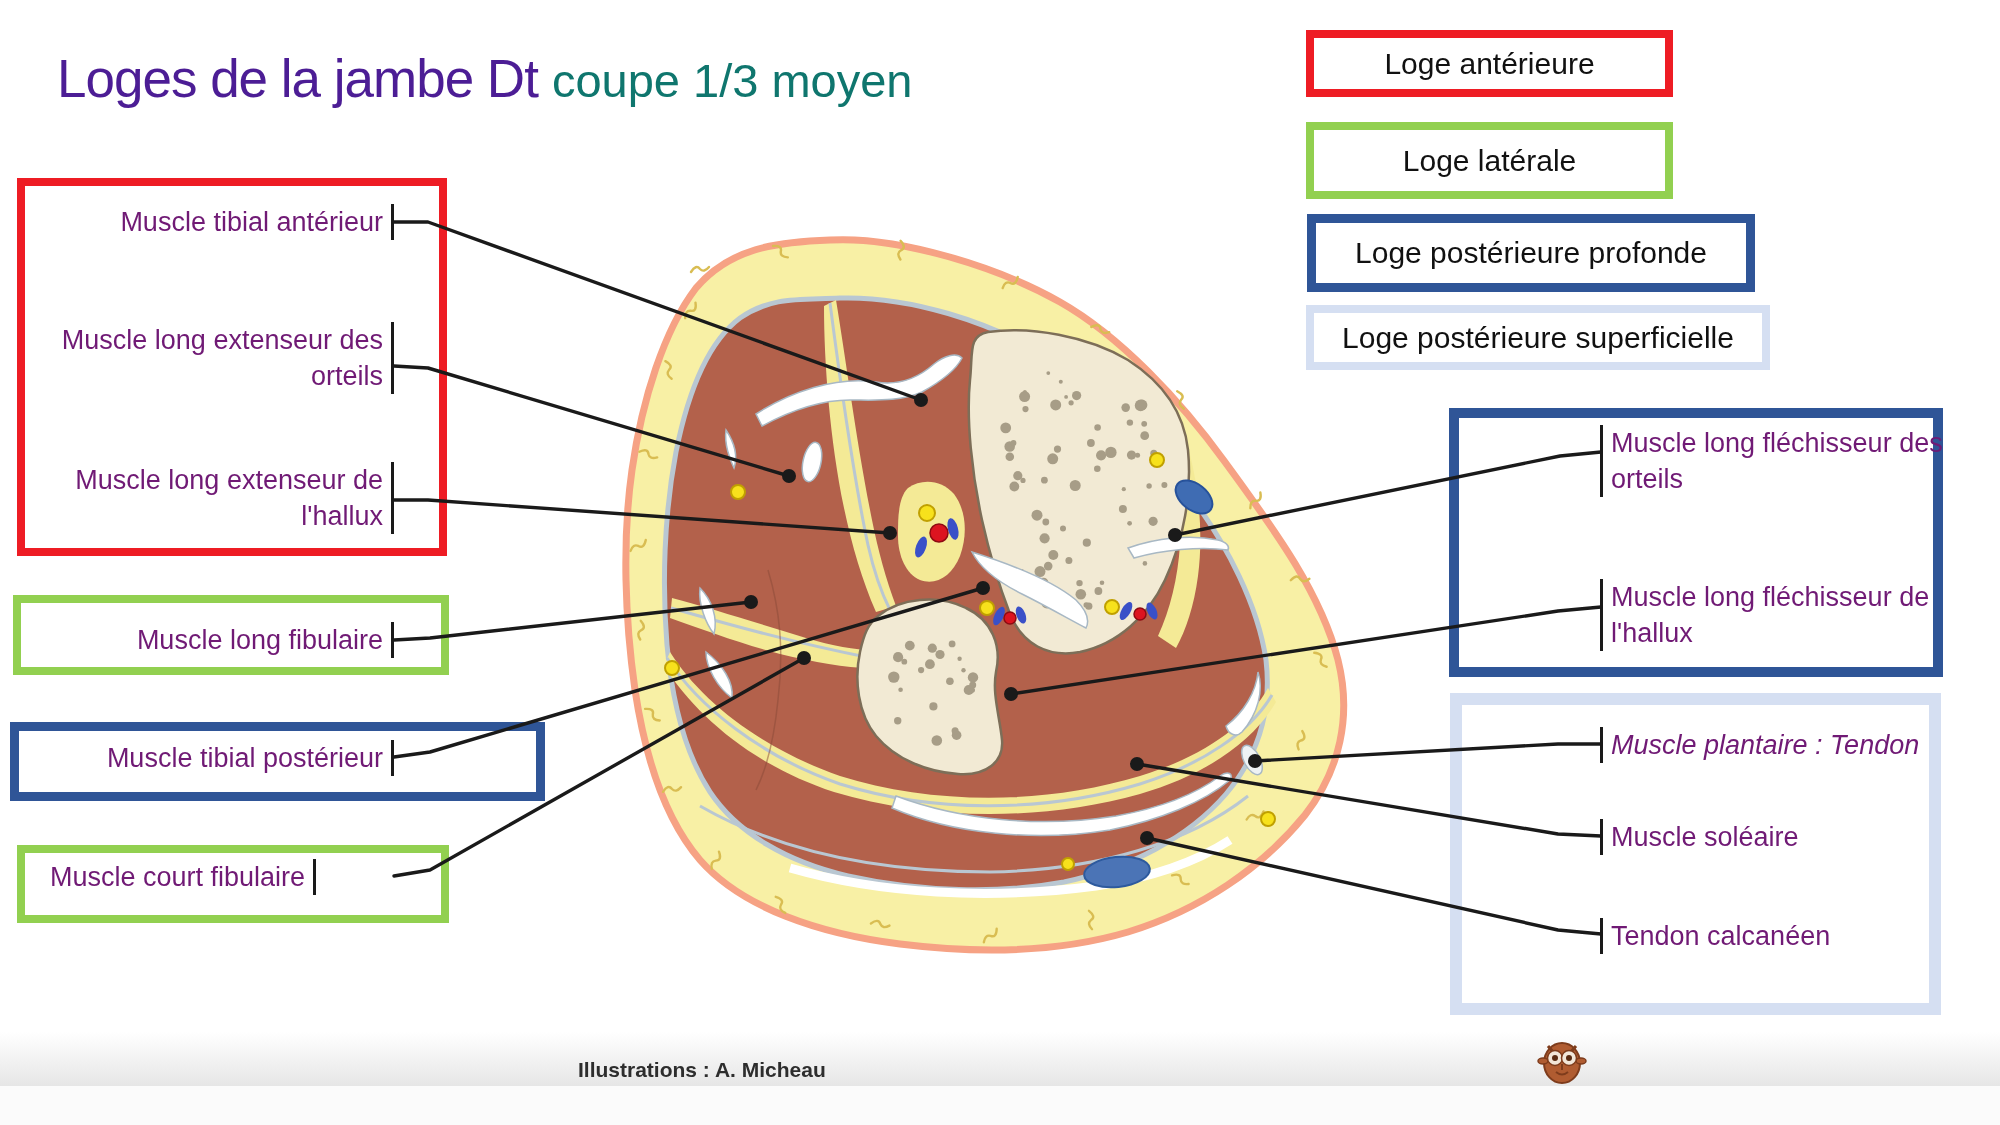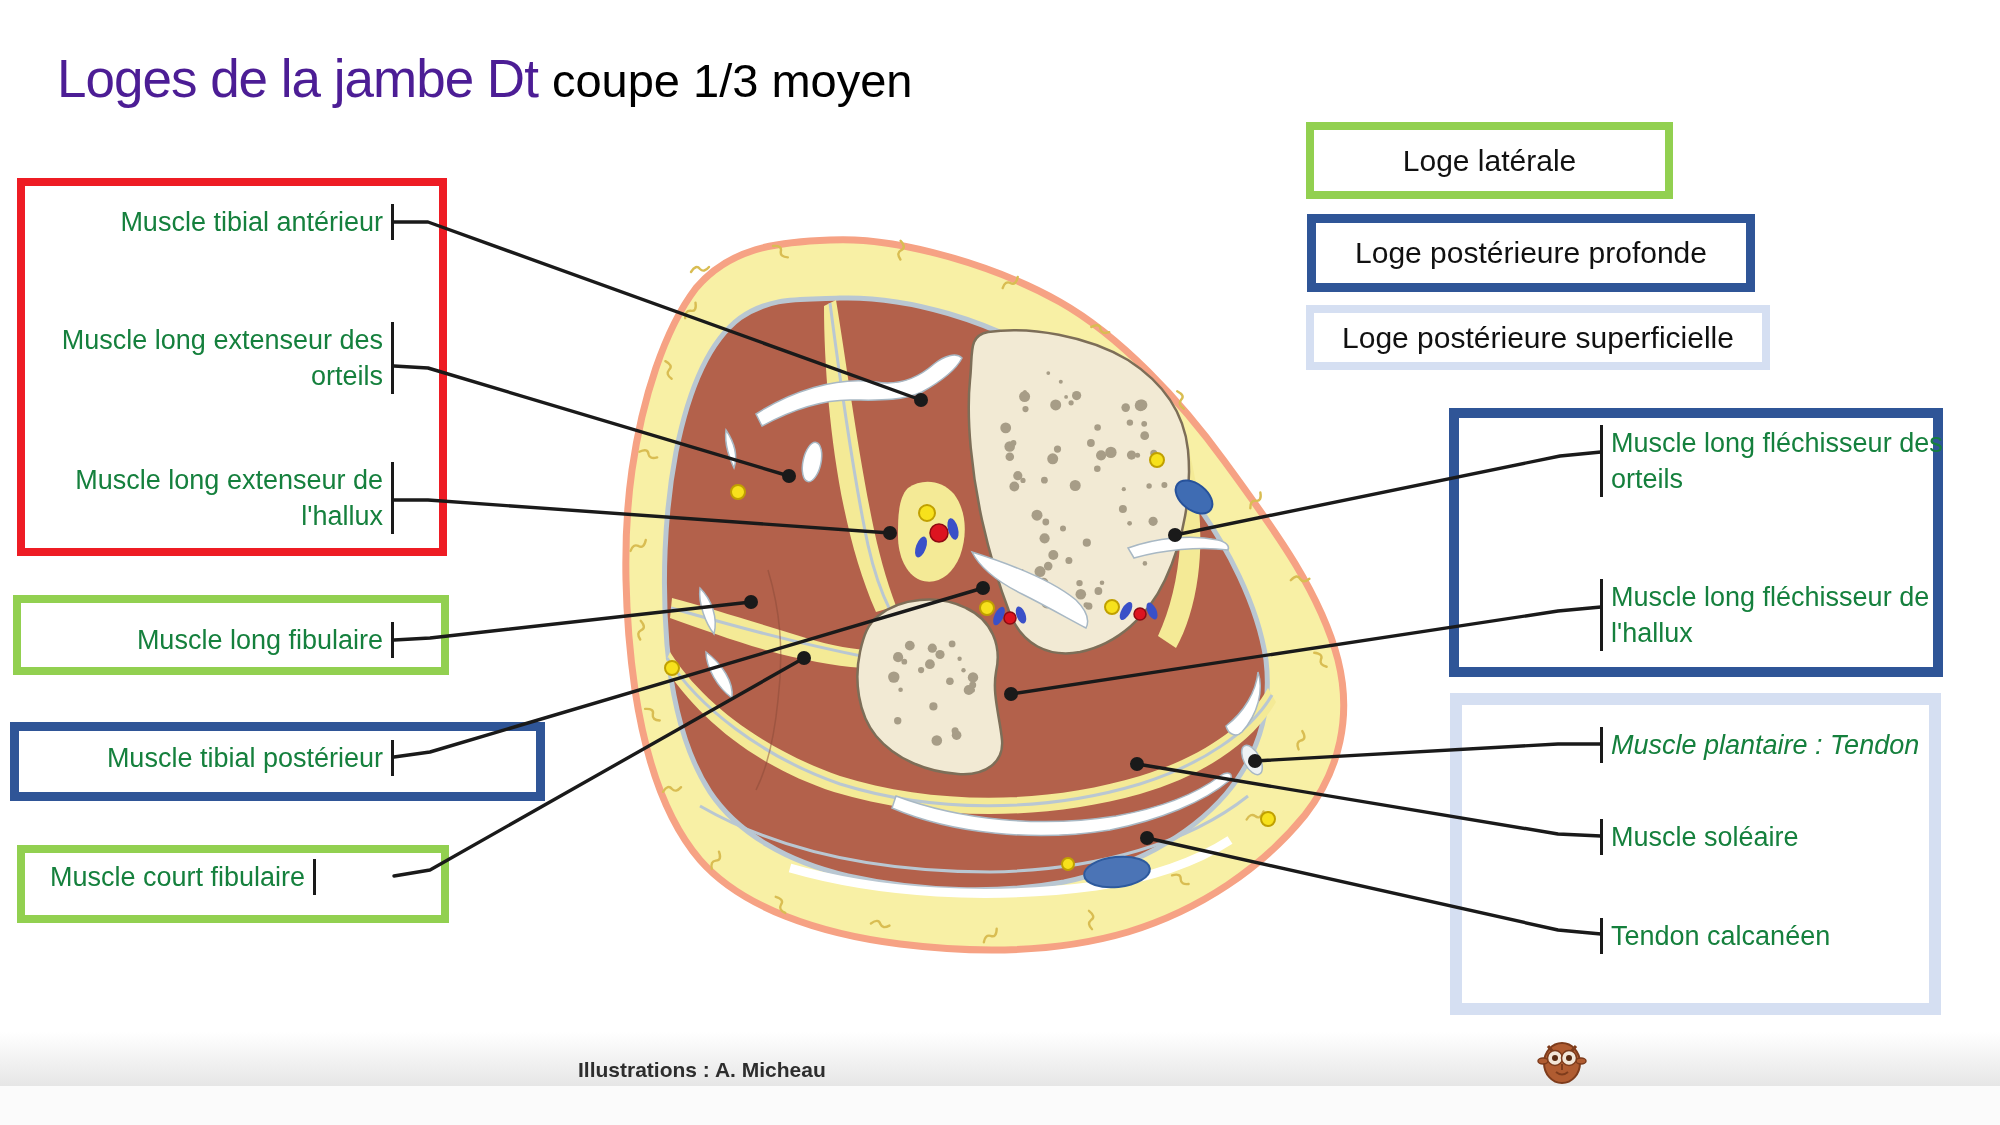--- a/index.html
+++ b/index.html
@@ -3,33 +3,33 @@
 <meta charset="utf-8">
 <style>
   html,body{margin:0;padding:0;background:#ffffff;}
   .canvas{
     position:relative; width:2000px; height:1125px; overflow:hidden;
     background:#ffffff; font-family:"Liberation Sans", sans-serif; color:#1d1d1d;
   }
   
   .title{position:absolute; left:25px; top:48px; white-space:nowrap;}
   .title .main{font-size:53px; font-weight:300; letter-spacing:-1px; color:#4c1d95;margin-left:32px;}
-  .title .sub{font-size:47px; font-weight:300; color:#000000; margin-left:14px;}
+  .title .sub{font-size:47px; font-weight:300; color:#0f766e; margin-left:14px;}
   
   .box{position:absolute; box-sizing:border-box; background:#ffffff;}
   .b-red{border:8px solid #ee1c24;}
   .b-green{border:8px solid #92d050;}
   .b-blue{border:9px solid #2f5597;}
   .b-lblue{border:12px solid #d5dff2;}
   
   .legend-item{display:flex; align-items:center; justify-content:center;
     font-size:30px; color:#111;}
   
   .lbl{position:absolute; display:flex; align-items:stretch;
-    font-size:27px; line-height:36px; color:#15803d; white-space:pre-line;}
+    font-size:27px; line-height:36px; color:#701a75; white-space:pre-line;}
   .lbl .txt{display:block;}
   .lbl.align-r .txt{text-align:right;}
   .lbl.align-l .txt{text-align:left;}
   .tick{width:3px; background:#1a1a1a; align-self:stretch;}
   .lbl.align-r .tick{margin-left:8px;}
   .lbl.align-l .tick{margin-right:8px;}
   
   .overlay{position:absolute; left:0; top:0; width:2000px; height:1125px;
     pointer-events:none;}
   
@@ -42,20 +42,23 @@
 </style>
 </head>
 <body>
 
 <div class="canvas">
 
   <div class="title">
     <span class="main">Loges de la jambe Dt</span><span class="sub">coupe 1/3 moyen</span>
   </div>
 
+  <div class="box b-red legend-item" style="left:1306px; top:30px; width:367px; height:67px;">
+    <span>Loge antérieure</span>
+  </div>
   <div class="box b-green legend-item" style="left:1306px; top:122px; width:367px; height:77px;">
     <span>Loge latérale</span>
   </div>
   <div class="box b-blue legend-item" style="left:1307px; top:214px; width:448px; height:78px;">
     <span>Loge postérieure profonde</span>
   </div>
   <div class="box b-lblue legend-item" style="left:1306px; top:305px; width:464px; height:65px; border-width:8px;">
     <span>Loge postérieure superficielle</span>
   </div>
 

